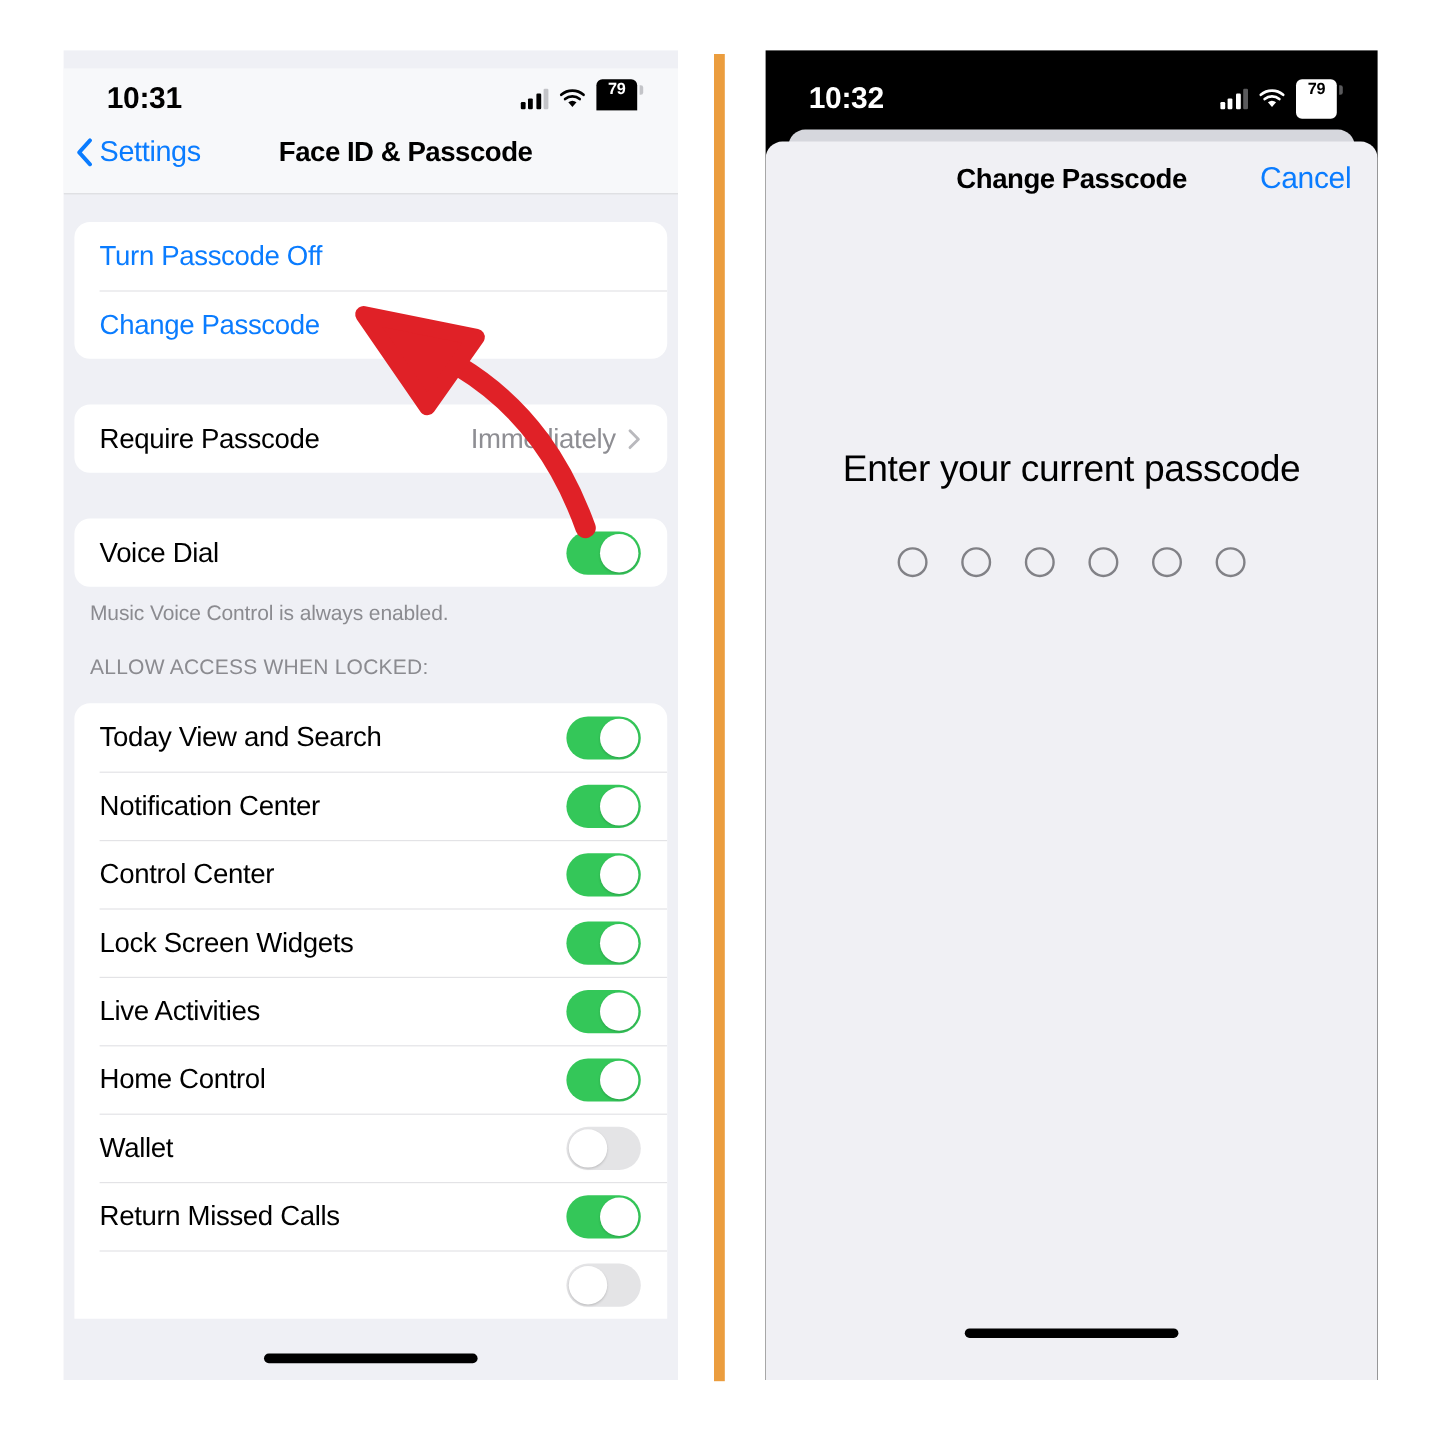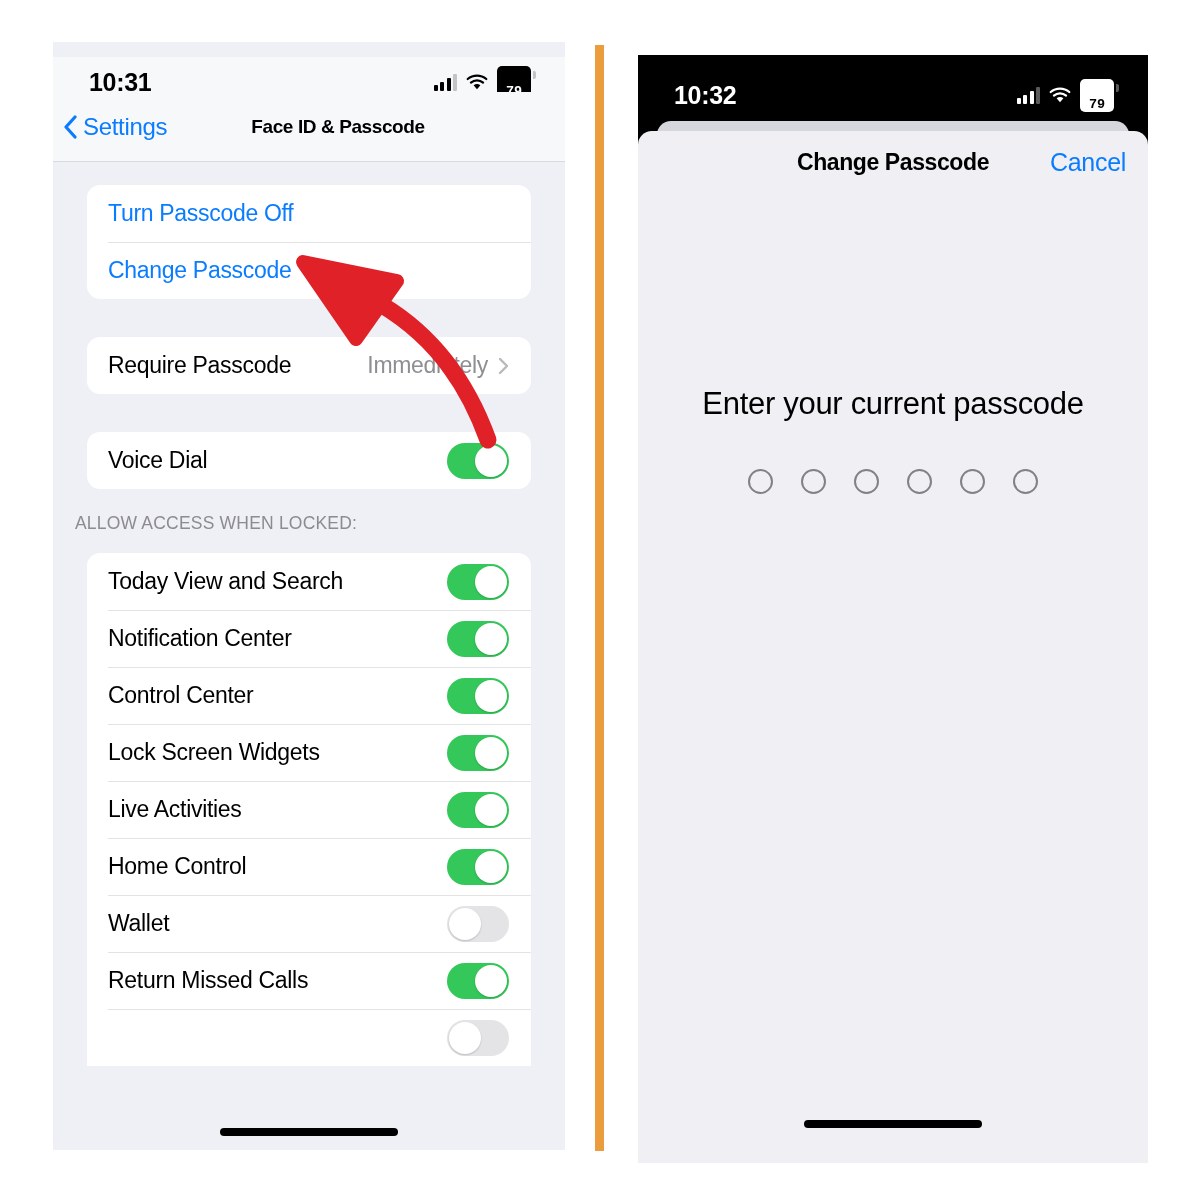--- a/index.html
+++ b/index.html
@@ -71,24 +71,23 @@
 
   .wifi { width: 22px; height: 17px; position: relative; }
   .wifi svg { display: block; }
 
   .batt {
     position: relative;
     width: 34px;
     height: 33px;
     border-radius: 5px;
     display: flex;
-    align-items: flex-end;
+    align-items: flex-start;
     justify-content: center;
     background: #000;
-    font-family: Liberation Mono, monospace;
   }
   .batt span {
     font-size: 13.5px;
     font-weight: bold;
     color: #fff;
     letter-spacing: -0.2px;
   }
   .batt::after {
     content: "";
     position: absolute;
@@ -129,42 +128,42 @@
   }
   .nav-back-label {
     font-size: 24px;
     color: #0a7cff;
     letter-spacing: -0.3px;
   }
   .nav-title {
     position: absolute;
     left: 0; right: 0;
     text-align: center;
-    font-size: 19px;
+    font-size: 23px;
     font-weight: bold;
     color: #000;
     letter-spacing: -0.4px;
     pointer-events: none;
     padding-left: 58px;
   }
 
   
   .list-area {
     position: absolute;
     left: 0;
     top: 121px;
     right: 0;
     bottom: 0;
     background: #eff0f5;
   }
 
   .group {
     background: #ffffff;
     border-radius: 13px;
-    margin: 0 34px;
+    margin: 0 9px;
     overflow: hidden;
   }
   .group.flat-bottom { border-radius: 13px 13px 0 0; }
 
   .row {
     display: flex;
     align-items: center;
     justify-content: space-between;
     height: 57px;
     padding: 0 22px 0 21px;
@@ -262,21 +261,20 @@
     background: #eb9d3e;
   }
 
   
   #phone-right {
     left: 638px;
     top: 42px;
     width: 510px;
     height: 1108px;
     background: #000000;
-    margin-top: 13px;
   }
   #phone-right .status-bar { background: transparent; }
   #phone-right .status-time { color: #fff; }
 
   .sheet-back {
     position: absolute;
     left: 19px;
     right: 19px;
     top: 66px;
     height: 70px;
@@ -416,20 +414,21 @@
 
     <div class="group">
       <div class="row">
         <span class="row-label">Voice Dial</span>
         <div class="toggle">
             <div class="knob"></div>
           </div>
       </div>
     </div>
 
+    <div class="footnote">Music Voice Control is always enabled.</div>
 
     <div class="section-header">ALLOW ACCESS WHEN LOCKED:</div>
 
     <div class="group flat-bottom">
       <div class="row">
         <span class="row-label">Today View and Search</span>
         <div class="toggle">
             <div class="knob"></div>
           </div>
       </div>

